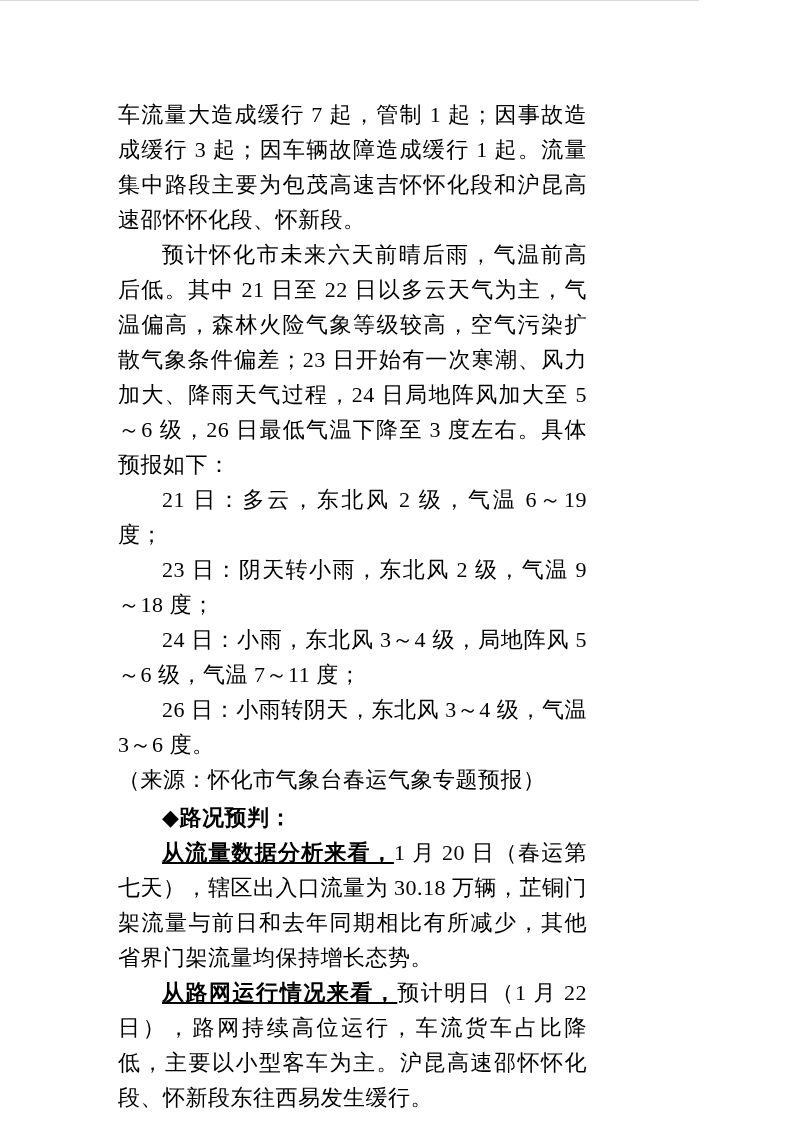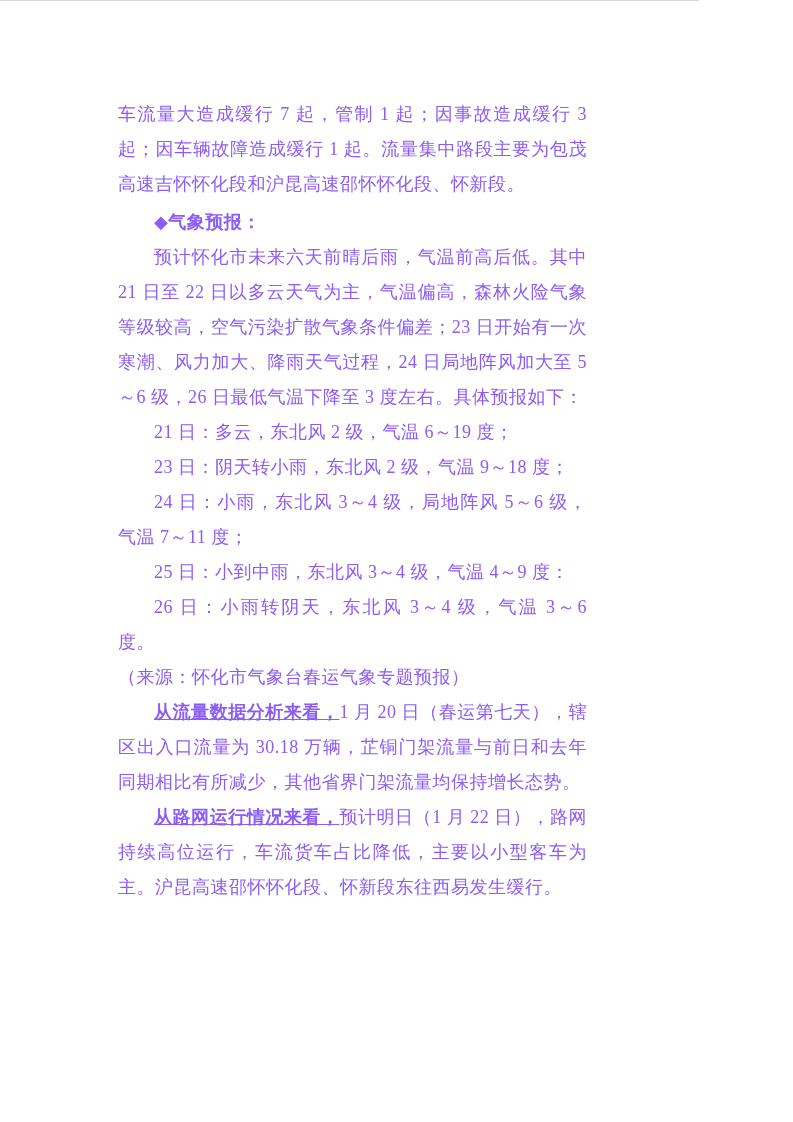--- a/index.html
+++ b/index.html
@@ -9,23 +9,23 @@
   }
   .page {
     position: relative;
     width: 699px;
     height: 1122px;
     box-sizing: border-box;
     background: #ffffff;
     border-top: 1px solid #d8d8d8;
     padding: 96px 112px 0 118px;
     font-family: "Liberation Serif", "DejaVu Serif", serif;
-    font-size: 18px;
+    font-size: 22px;
     line-height: 35px;
-    color: #8b5cf6;
+    color: #000000;
     overflow: hidden;
   }
   .page p {
     margin: 0;
     text-align: justify;
     letter-spacing: 0.5px;
   }
   .indent {
     text-indent: 2em;
   }
@@ -48,35 +48,34 @@
   }
 </style>
 </head>
 <body>
 
 <div class="page">
 
   <p class="body-text">车流量大造成缓行 7 起，管制 1 起；因事故造成缓行 3 起；因车辆故障造成缓行 1 起。流量集中路段主要为包茂高速吉怀怀化段和沪昆高速邵怀怀化段、怀新段。</p>
 
 
-  <p class="sub-heading">◆气象预报：</p>
 
   <p class="body-text indent">预计怀化市未来六天前晴后雨，气温前高后低。其中 21 日至 22 日以多云天气为主，气温偏高，森林火险气象等级较高，空气污染扩散气象条件偏差；23 日开始有一次寒潮、风力加大、降雨天气过程，24 日局地阵风加大至 5～6 级，26 日最低气温下降至 3 度左右。具体预报如下：</p>
 
   <p class="body-text indent">21 日：多云，东北风 2 级，气温 6～19 度；</p>
 
 
   <p class="body-text indent">23 日：阴天转小雨，东北风 2 级，气温 9～18 度；</p>
 
   <p class="body-text indent">24 日：小雨，东北风 3～4 级，局地阵风 5～6 级，气温 7～11 度；</p>
 
-  <p class="body-text indent">25 日：小到中雨，东北风 3～4 级，气温 4～9 度：</p>
 
   <p class="body-text indent">26 日：小雨转阴天，东北风 3～4 级，气温 3～6 度。</p>
 
   <p class="source">（来源：怀化市气象台春运气象专题预报）</p>
 
+  <p class="sub-heading">◆路况预判：</p>
 
   <p class="body-text indent"><span class="lead">从流量数据分析来看，</span><span>1 月 20 日（春运第七天），辖区出入口流量为 30.18 万辆，芷铜门架流量与前日和去年同期相比有所减少，其他省界门架流量均保持增长态势。</span></p>
 
   <p class="body-text indent"><span class="lead">从路网运行情况来看，</span><span>预计明日（1 月 22 日），路网持续高位运行，车流货车占比降低，主要以小型客车为主。沪昆高速邵怀怀化段、怀新段东往西易发生缓行。</span></p>
 
 </div>
 
 </body></html>

